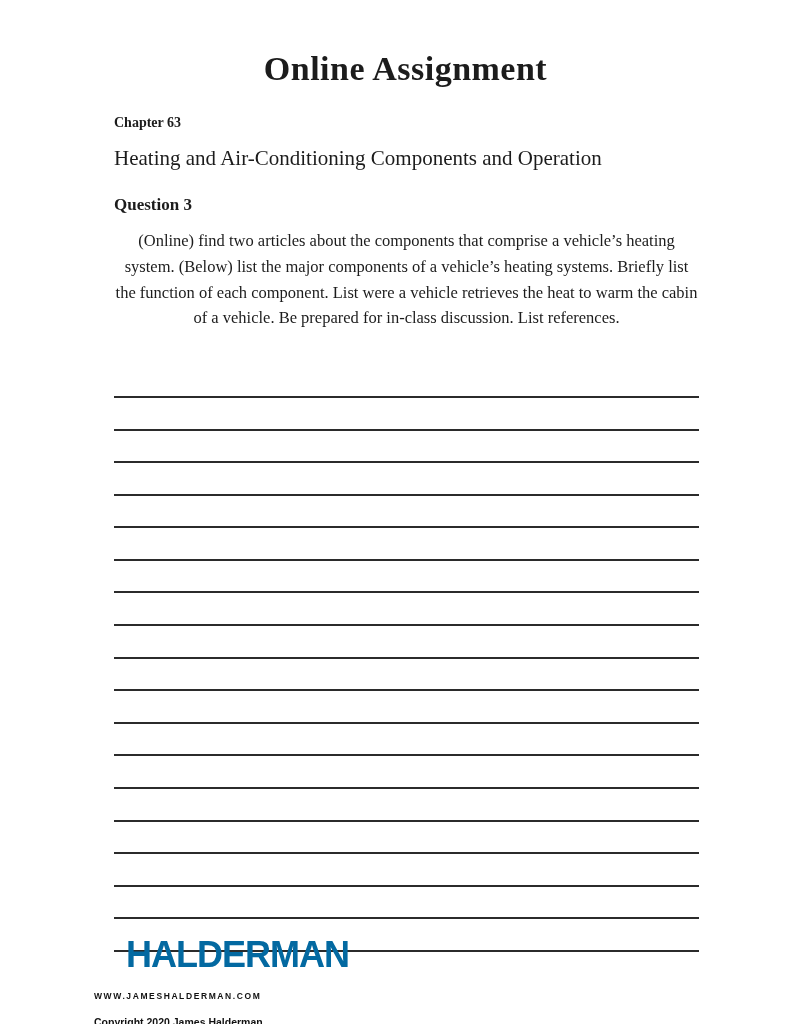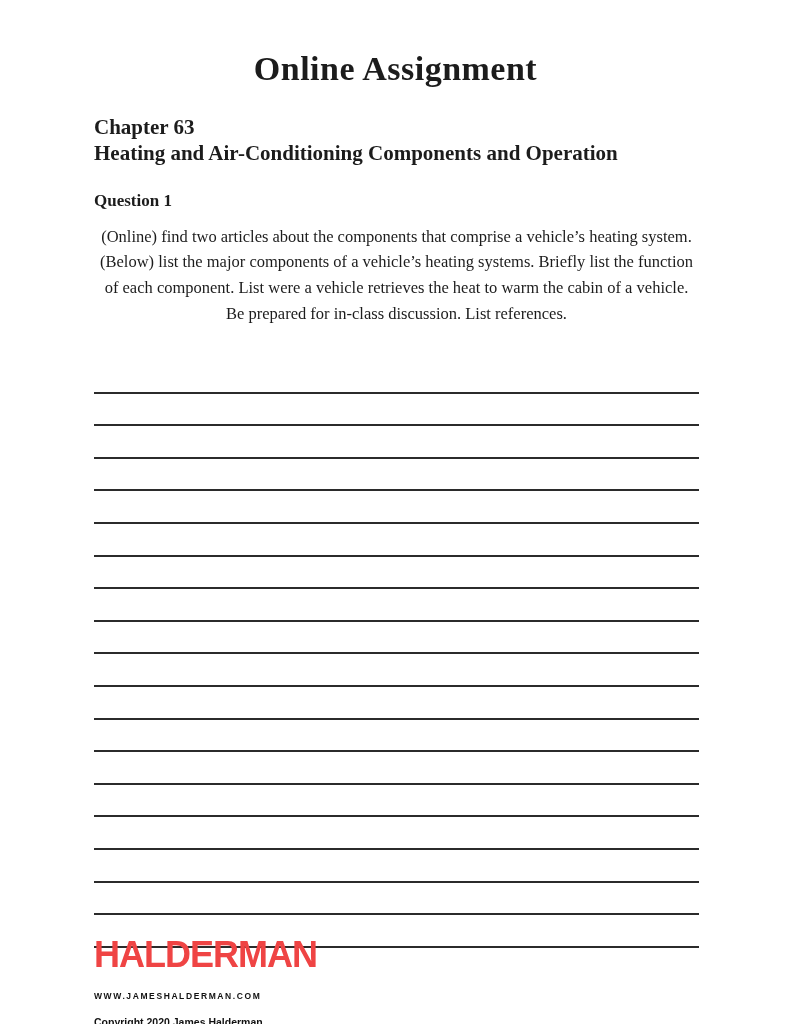--- a/index.html
+++ b/index.html
@@ -9,43 +9,44 @@
     height: 1024px;
     background: #ffffff;
     font-family: "Liberation Serif", serif;
     color: #1c1c1c;
   }
   .page {
     position: relative;
     width: 791px;
     height: 1024px;
     overflow: hidden;
+    padding-left: 20px;
   }
   .doc-title {
     text-align: center;
     font-size: 34px;
     font-weight: bold;
     padding-top: 50px;
     letter-spacing: 0.5px;
     font-family: "Liberation Serif", serif;
   }
   .content {
     margin-left: 94px;
     margin-right: 92px;
   }
   .chapter-label {
-    font-size: 21px;
+    font-size: 14px;
     font-weight: bold;
     margin-top: 26px;
     line-height: 1.25;
   }
   .chapter-title {
     font-size: 21px;
-    font-weight: bold;
-    margin-top: 0;
+    font-weight: normal;
+    margin-top: 13px;
     line-height: 1.25;
   }
   .question-label {
     font-size: 17px;
     font-weight: bold;
     margin-top: 24px;
   }
   .instructions {
     font-size: 16.5px;
     margin-top: 13px;
@@ -94,21 +95,21 @@
 <div class="page">
 
   <div class="doc-title">Online Assignment</div>
 
   <div class="content">
 
     <div class="chapter-label">Chapter 63</div>
 
     <div class="chapter-title">Heating and Air-Conditioning Components and Operation</div>
 
-    <div class="question-label">Question 1</div>
+    <div class="question-label">Question 3</div>
 
     <div class="instructions">(Online) find two articles about the components that comprise a vehicle’s heating system. (Below) list the major components of a vehicle’s heating systems. Briefly list the function of each component. List were a vehicle retrieves the heat to warm the cabin of a vehicle. Be prepared for in-class discussion. List references.</div>
 
     <div class="answer-lines">
         <div class="answer-line"></div>
         <div class="answer-line"></div>
         <div class="answer-line"></div>
         <div class="answer-line"></div>
         <div class="answer-line"></div>
         <div class="answer-line"></div>
@@ -122,18 +123,18 @@
         <div class="answer-line"></div>
         <div class="answer-line"></div>
         <div class="answer-line"></div>
         <div class="answer-line"></div>
         <div class="answer-line"></div>
       </div>
 
   </div>
 
   <div class="footer">
-    <div class="logo-text" style="color: #ef4444;">HALDERMAN</div>
+    <div class="logo-text" style="color: #0369a1; margin-left: 32px;">HALDERMAN</div>
     <div class="logo-url">WWW.JAMESHALDERMAN.COM</div>
     <div class="copyright">Copyright 2020 James Halderman</div>
   </div>
 
 </div>
 
 </body></html>

